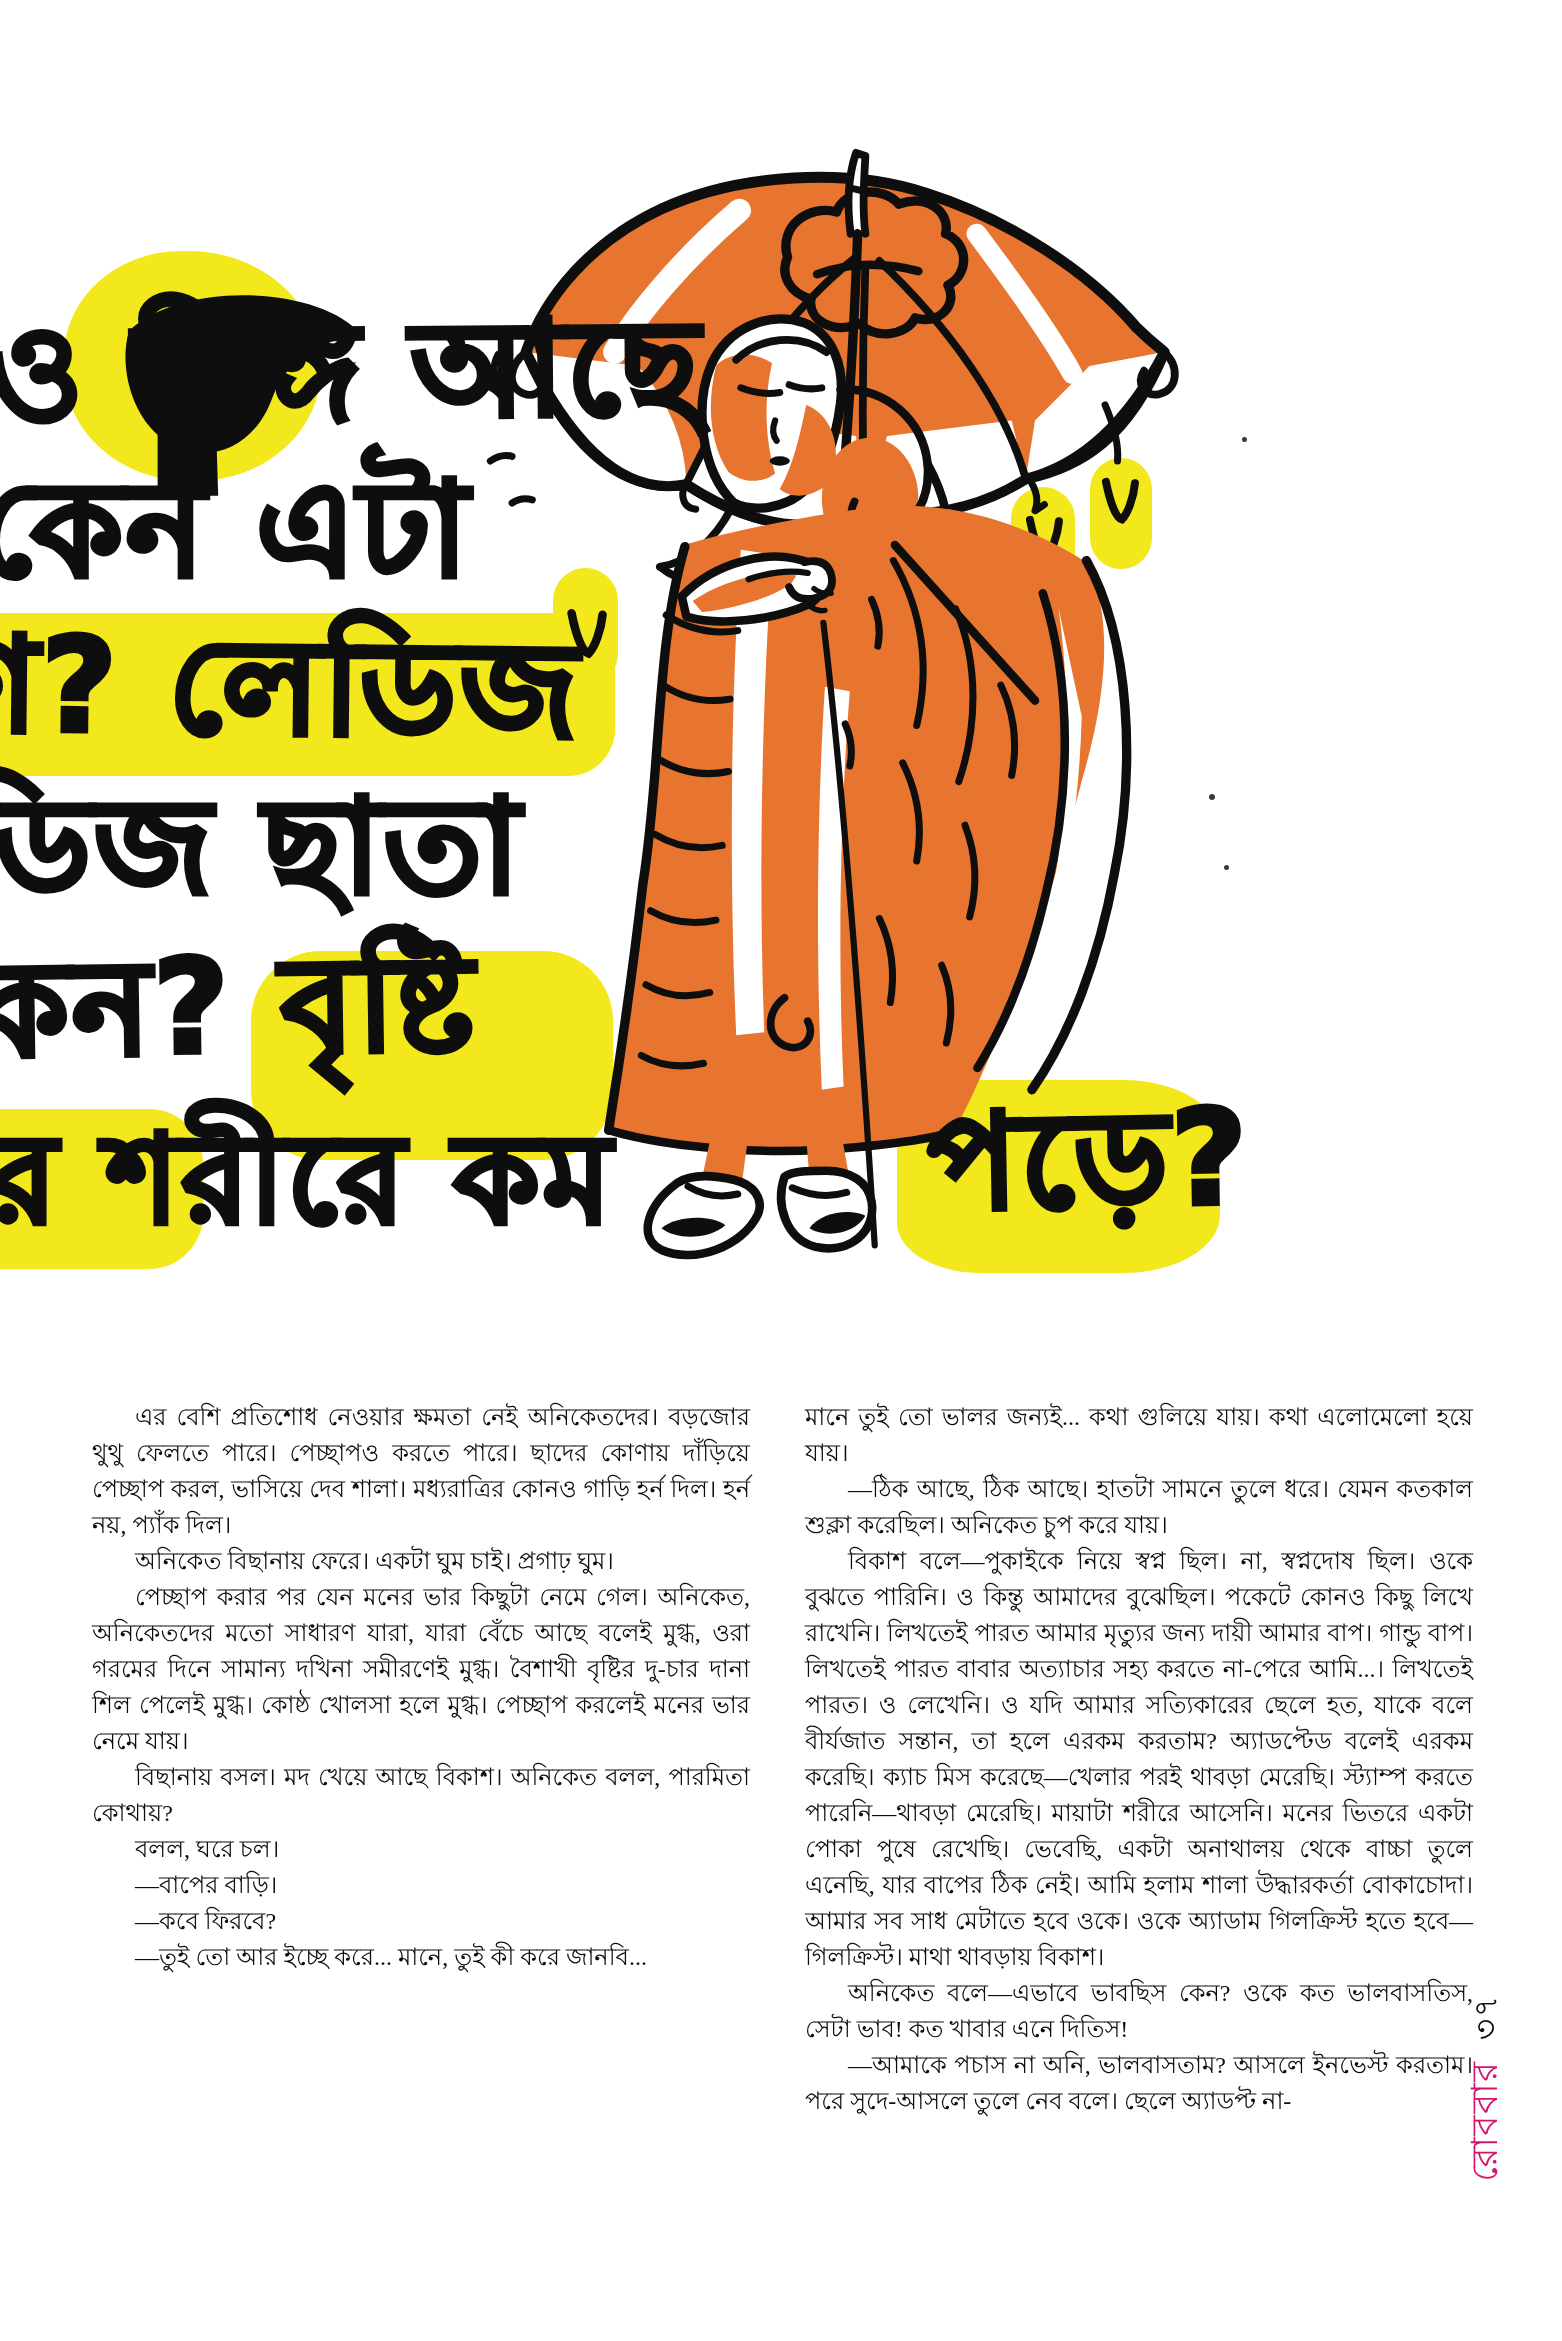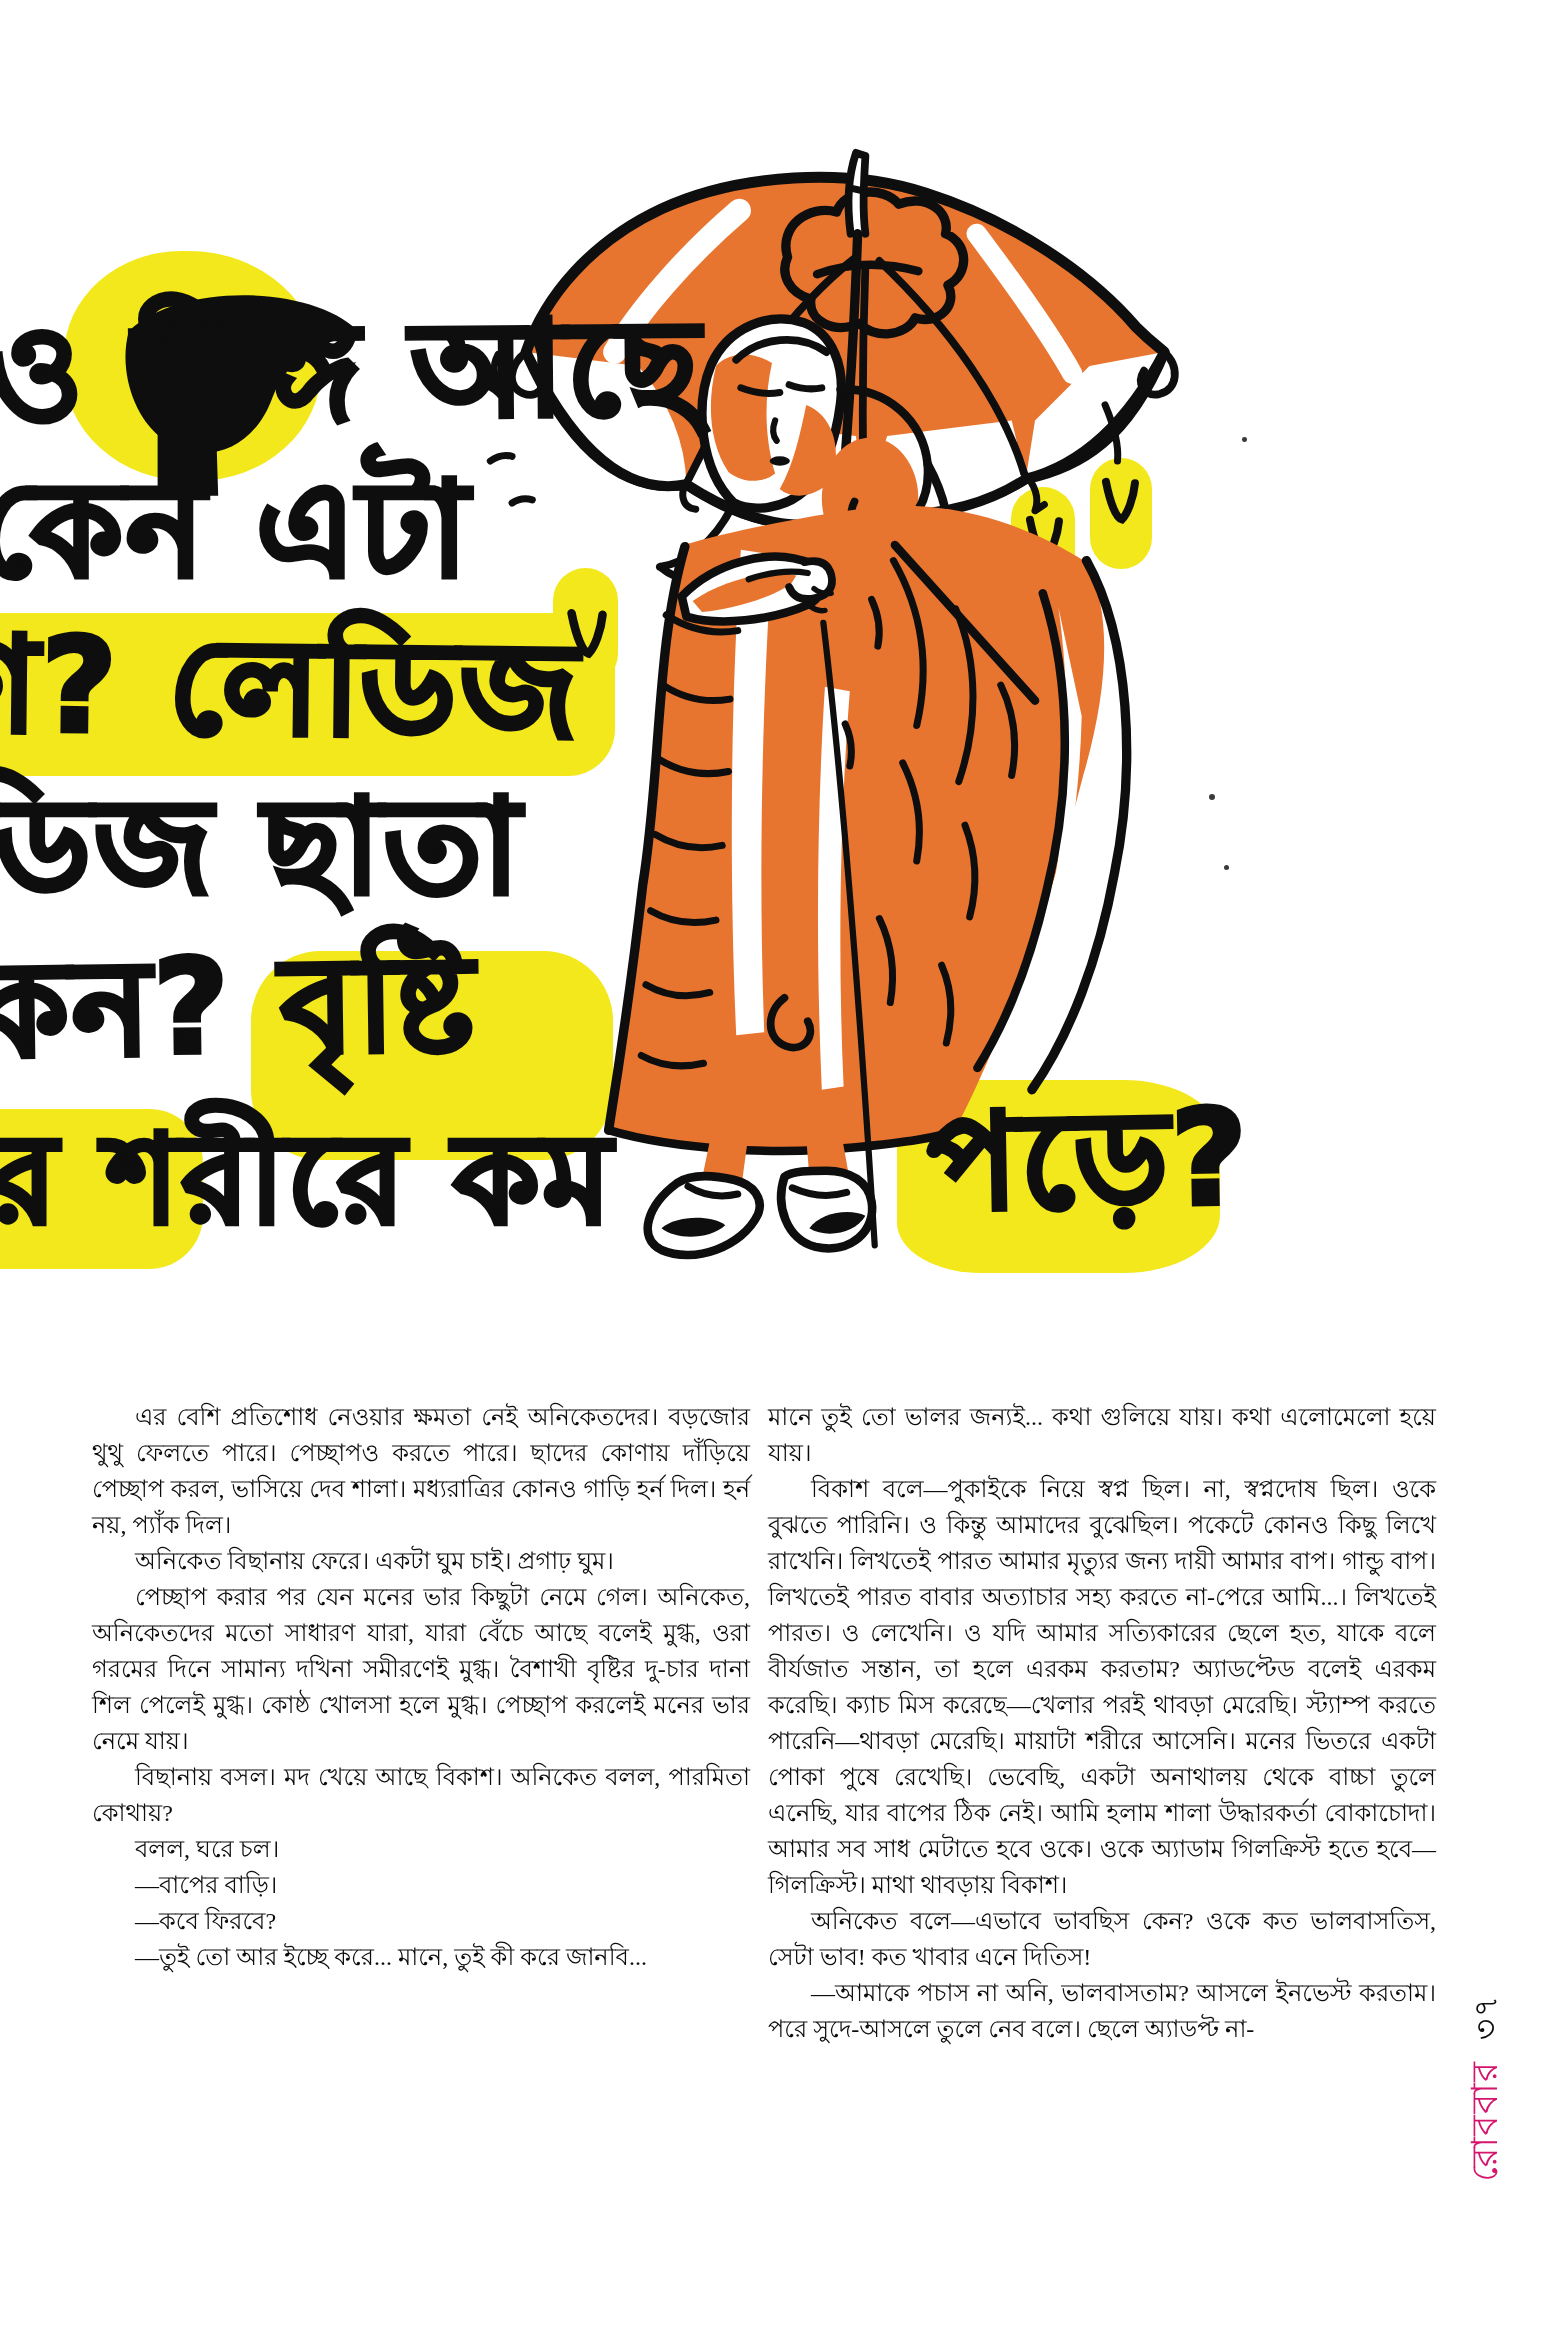--- a/index.html
+++ b/index.html
@@ -34,21 +34,21 @@
   #hline-7{left:928px; top:1091px; font-size:132px; transform:rotate(-1deg);}
   
   #art{position:absolute; left:428px; top:47px; width:895px; height:1354px; z-index:2;}
   #flourish{position:absolute; left:86px; top:269px; width:311px; height:233px; z-index:3;}
   
   .column{
     position:absolute; top:1399px; z-index:3;
     font-size:24px; line-height:36px; text-align:justify; color:#0c0c0c;
   }
   #col-left {left:92px;  width:658px;}
-  #col-right{left:768px; width:668px;}
+  #col-right{left:805px; width:668px;}
   .column p{margin:0; text-indent:43px;}
   .column p.noindent{text-indent:0;}
   .column p.gap{margin-top:36px;}
   
   #folio{
     position:absolute; left:1370px; top:1971px; width:233px; height:233px;
     display:flex; align-items:center; justify-content:center; z-index:3;
   }
   #folio .rot{
     transform:rotate(-90deg); white-space:nowrap;
@@ -227,20 +227,21 @@
     <p>পেচ্ছাপ করার পর যেন মনের ভার কিছুটা নেমে গেল। অনিকেত, অনিকেতদের মতো সাধারণ যারা, যারা বেঁচে আছে বলেই মুগ্ধ, ওরা গরমের দিনে সামান্য দখিনা সমীরণেই মুগ্ধ। বৈশাখী বৃষ্টির দু-চার দানা শিল পেলেই মুগ্ধ। কোষ্ঠ খোলসা হলে মুগ্ধ। পেচ্ছাপ করলেই মনের ভার নেমে যায়।</p>
     <p>বিছানায় বসল। মদ খেয়ে আছে বিকাশ। অনিকেত বলল, পারমিতা কোথায়?</p>
     <p>বলল, ঘরে চল।</p>
     <p>—বাপের বাড়ি।</p>
     <p>—কবে ফিরবে?</p>
     <p>—তুই তো আর ইচ্ছে করে... মানে, তুই কী করে জানবি...</p>
   </div>
 
   <div class="column" id="col-right">
     <p class="noindent">মানে তুই তো ভালর জন্যই... কথা গুলিয়ে যায়। কথা এলোমেলো হয়ে যায়।</p>
+    <p>—ঠিক আছে, ঠিক আছে। হাতটা সামনে তুলে ধরে। যেমন কতকাল শুক্লা করেছিল। অনিকেত চুপ করে যায়।</p>
     <p>বিকাশ বলে—পুকাইকে নিয়ে স্বপ্ন ছিল। না, স্বপ্নদোষ ছিল। ওকে বুঝতে পারিনি। ও কিন্তু আমাদের বুঝেছিল। পকেটে কোনও কিছু লিখে রাখেনি। লিখতেই পারত আমার মৃত্যুর জন্য দায়ী আমার বাপ। গান্ডু বাপ। লিখতেই পারত বাবার অত্যাচার সহ্য করতে না-পেরে আমি...। লিখতেই পারত। ও লেখেনি। ও যদি আমার সত্যিকারের ছেলে হত, যাকে বলে বীর্যজাত সন্তান, তা হলে এরকম করতাম? অ্যাডপ্টেড বলেই এরকম করেছি। ক্যাচ মিস করেছে—খেলার পরই থাবড়া মেরেছি। স্ট্যাম্প করতে পারেনি—থাবড়া মেরেছি। মায়াটা শরীরে আসেনি। মনের ভিতরে একটা পোকা পুষে রেখেছি। ভেবেছি, একটা অনাথালয় থেকে বাচ্চা তুলে এনেছি, যার বাপের ঠিক নেই। আমি হলাম শালা উদ্ধারকর্তা বোকাচোদা। আমার সব সাধ মেটাতে হবে ওকে। ওকে অ্যাডাম গিলক্রিস্ট হতে হবে—গিলক্রিস্ট। মাথা থাবড়ায় বিকাশ।</p>
     <p>অনিকেত বলে—এভাবে ভাবছিস কেন? ওকে কত ভালবাসতিস, সেটা ভাব! কত খাবার এনে দিতিস!</p>
     <p>—আমাকে পচাস না অনি, ভালবাসতাম? আসলে ইনভেস্ট করতাম। পরে সুদে-আসলে তুলে নেব বলে। ছেলে অ্যাডপ্ট না-</p>
   </div>
 
   <div id="folio">
     <div class="rot">
       <span class="mag">রোববার</span><span class="num">৩৭</span>
     </div>
   </div>

